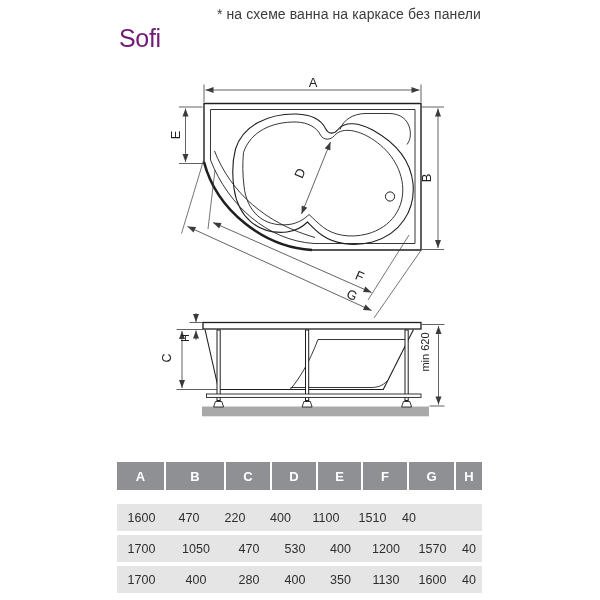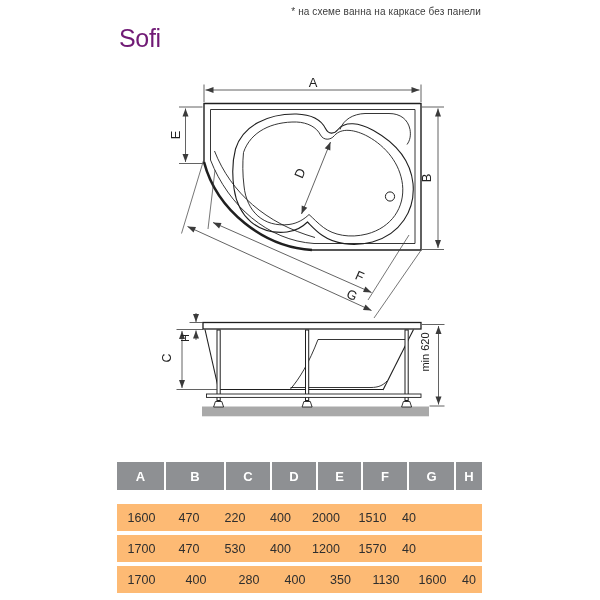--- a/index.html
+++ b/index.html
@@ -2,37 +2,37 @@
 <html><head>
 <meta charset="utf-8">
 <style>
   html,body{margin:0;padding:0;}
   body{
     width:600px;height:600px;position:relative;background:#ffffff;
     font-family:"Liberation Sans", sans-serif;overflow:hidden;
   }
   .note{
     position:absolute;top:6px;right:119px;
-    font-size:10px;color:#3c3c3c;letter-spacing:0.1px;
+    font-size:14px;color:#3c3c3c;letter-spacing:0.1px;
   }
   .title{
     position:absolute;left:119px;top:24px;
     font-size:25px;color:#701a75;font-weight:400;letter-spacing:-0.3px;
   }
   svg.drawing{position:absolute;left:0;top:0;}
 
   .spec-table{position:absolute;left:117px;top:462px;width:365px;}
   .t-head{display:flex;height:28px;margin-bottom:14px;}
   .t-head .hc{
     background:#8e9093;color:#ffffff;font-weight:bold;font-size:13px;
     display:flex;align-items:center;justify-content:center;margin-right:2px;
   }
   .t-head .hc:last-child{margin-right:0;}
   .t-row{
-    display:flex;height:27px;background:#fdba74;margin-bottom:4px;
+    display:flex;height:27px;background:#e5e5e5;margin-bottom:4px;
     font-size:12.5px;color:#2e2e2e;
   }
   .t-row .dc{display:flex;align-items:center;justify-content:center;}
   
   .hc.c0{width:47px}.hc.c1{width:58px}.hc.c2{width:44px}.hc.c3{width:44px}
   .hc.c4{width:43px}.hc.c5{width:44px}.hc.c6{width:45px}.hc.c7{width:26px}
   
   .dc.c0{width:49px}.dc.c1{width:60px}.dc.c2{width:46px}.dc.c3{width:46px}
   .dc.c4{width:45px}.dc.c5{width:46px}.dc.c6{width:47px}.dc.c7{width:26px}
 </style>
@@ -173,26 +173,27 @@
     <div class="hc c4">E</div>
     <div class="hc c5">F</div>
     <div class="hc c6">G</div>
     <div class="hc c7">H</div>
   </div>
   <div class="t-row">
     <div class="dc c0">1600</div>
     <div class="dc c2">470</div>
     <div class="dc c3">220</div>
     <div class="dc c4">400</div>
-    <div class="dc c5">2000</div>
+    <div class="dc c5">1100</div>
     <div class="dc c6">1510</div>
     <div class="dc c7">40</div>
   </div>
   <div class="t-row">
     <div class="dc c0">1700</div>
+    <div class="dc c1">1050</div>
     <div class="dc c2">470</div>
     <div class="dc c3">530</div>
     <div class="dc c4">400</div>
     <div class="dc c5">1200</div>
     <div class="dc c6">1570</div>
     <div class="dc c7">40</div>
   </div>
   <div class="t-row">
     <div class="dc c0">1700</div>
     <div class="dc c1">400</div>

